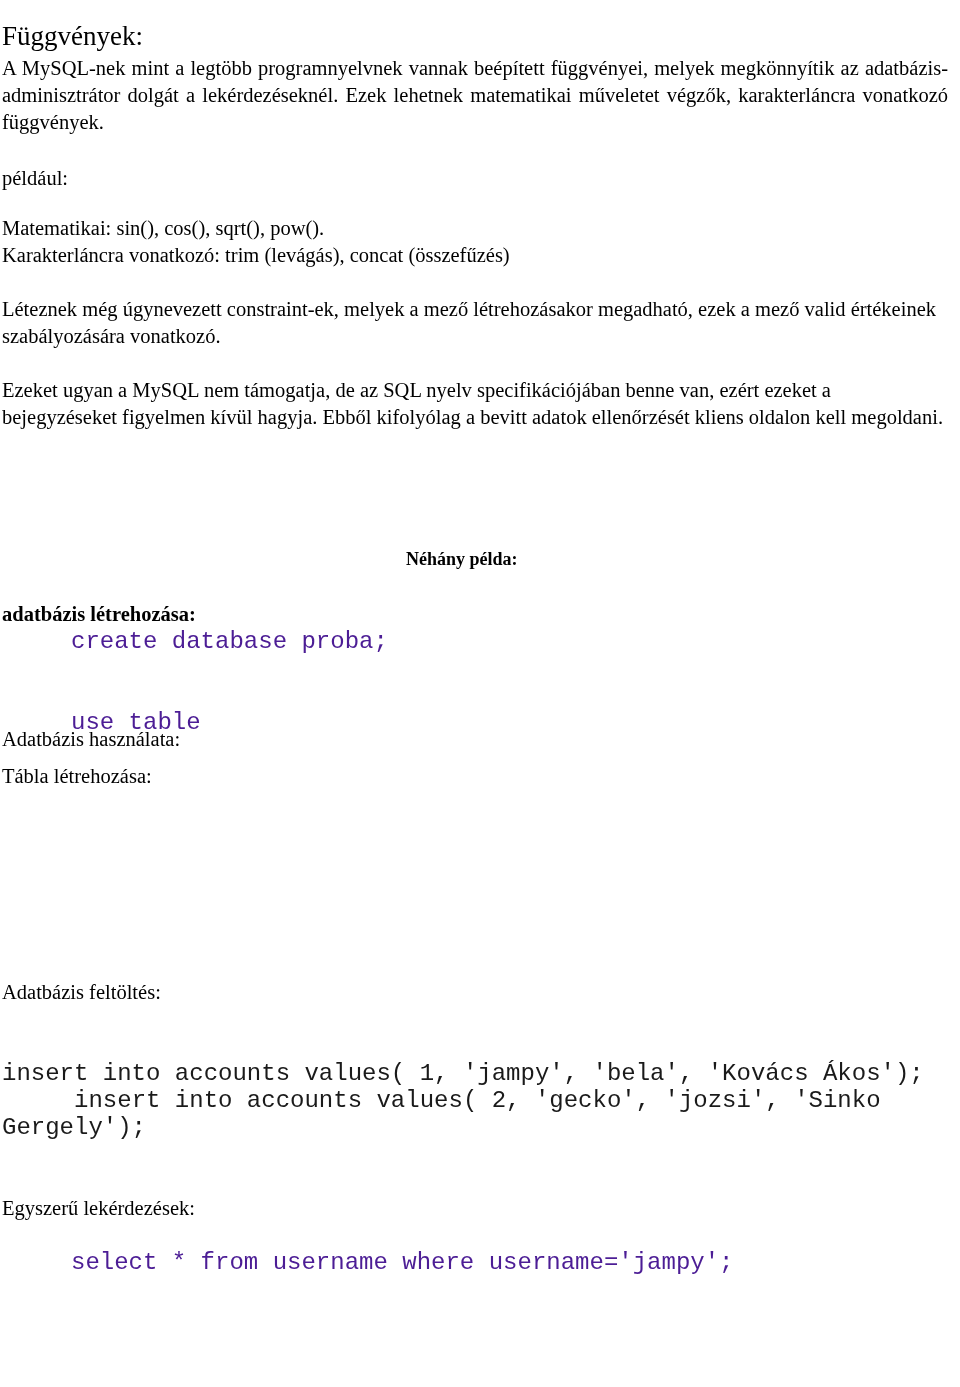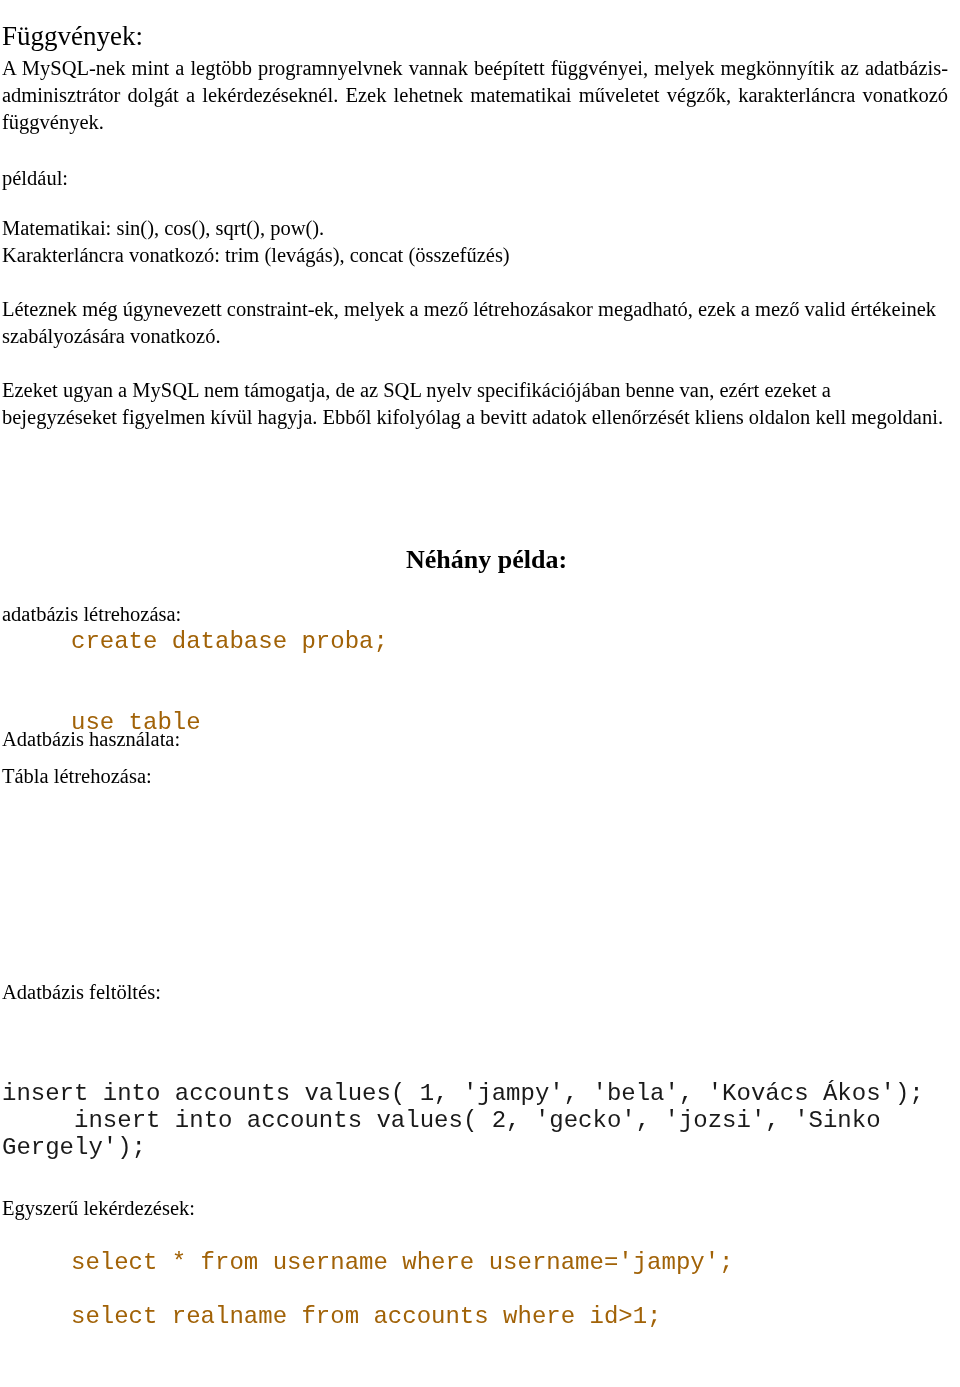--- a/index.html
+++ b/index.html
@@ -54,44 +54,43 @@
     position: absolute;
     font-family: "Liberation Serif", "DejaVu Serif", serif;
     font-size: 20.5px;
     line-height: 27px;
     white-space: nowrap;
   }
 
   .center-head {
     position: absolute;
     font-family: "Liberation Serif", "DejaVu Serif", serif;
-    font-size: 26px;
+    font-size: 18px;
     line-height: 27px;
     font-weight: bold;
     white-space: nowrap;
   }
 
   .code {
     position: absolute;
     font-family: "Liberation Mono", "DejaVu Sans Mono", monospace;
     font-size: 24px;
     line-height: 27px;
     letter-spacing: 0px;
     white-space: pre;
-    color: #a16207;
+    color: #4c1d95;
   }
   .code-wrap {
     position: absolute;
     font-family: "Liberation Mono", "DejaVu Sans Mono", monospace;
     font-size: 24px;
     line-height: 27px;
     white-space: pre-wrap;
     color: #1a1a1a;
     word-break: break-word;
-    margin-top: 20px;
   }
 </style>
 </head>
 <body>
 
 <div class="page">
 
   <h1 class="doc-title">Függvények:</h1>
 
   <div class="para" style="left:2px; top:55px; width:946px;">A MySQL-nek mint a legtöbb programnyelvnek vannak beépített függvényei, melyek megkönnyítik az adatbázis-adminisztrátor dolgát a lekérdezéseknél. Ezek lehetnek matematikai műveletet végzők, karakterláncra vonatkozó függvények.</div>
@@ -101,29 +100,28 @@
   <div class="label-line" style="left:2px; top:215px;">Matematikai: sin(), cos(), sqrt(), pow().</div>
 
   <div class="label-line" style="left:2px; top:242px;">Karakterláncra vonatkozó: trim (levágás), concat (összefűzés)</div>
 
   <div class="para nojust" style="left:2px; top:296px; width:940px;">Léteznek még úgynevezett constraint-ek, melyek a mező létrehozásakor megadható, ezek a mező valid értékeinek szabályozására vonatkozó.</div>
 
   <div class="para nojust" style="left:2px; top:377px; width:948px;">Ezeket ugyan a MySQL nem támogatja, de az SQL nyelv specifikációjában benne van, ezért ezeket a bejegyzéseket figyelmen kívül hagyja. Ebből kifolyólag a bevitt adatok ellenőrzését kliens oldalon kell megoldani.</div>
 
   <div class="center-head" style="left:406px; top:546px;">Néhány példa:</div>
 
-  <div class="label-line" style="left:2px; top:601px;">adatbázis létrehozása:</div>
+  <div class="label-line" style="left:2px; top:601px;font-weight:bold;">adatbázis létrehozása:</div>
   <div class="code" style="left:71px; top:628px;">create database proba;</div>
 
   <div class="label-line" style="left:2px; top:682px;margin-top:44px;">Adatbázis használata:</div>
   <div class="code" style="left:71px; top:709px;">use table</div>
 
   <div class="label-line" style="left:2px; top:763px;">Tábla létrehozása:</div>
 
   <div class="label-line" style="left:2px; top:979px;">Adatbázis feltöltés:</div>
   <div class="code-wrap" style="left:2px; top:1060px; width:948px;">insert into accounts values( 1, 'jampy', 'bela', 'Kovács Ákos');
      insert into accounts values( 2, 'gecko', 'jozsi', 'Sinko Gergely');</div>
 
   <div class="label-line" style="left:2px; top:1195px;">Egyszerű lekérdezések:</div>
   <div class="code" style="left:71px; top:1249px;">select * from username where username='jampy';</div>
-  <div class="code" style="left:71px; top:1303px;">select realname from accounts where id&gt;1;</div>
 
 </div>
 
 </body></html>

